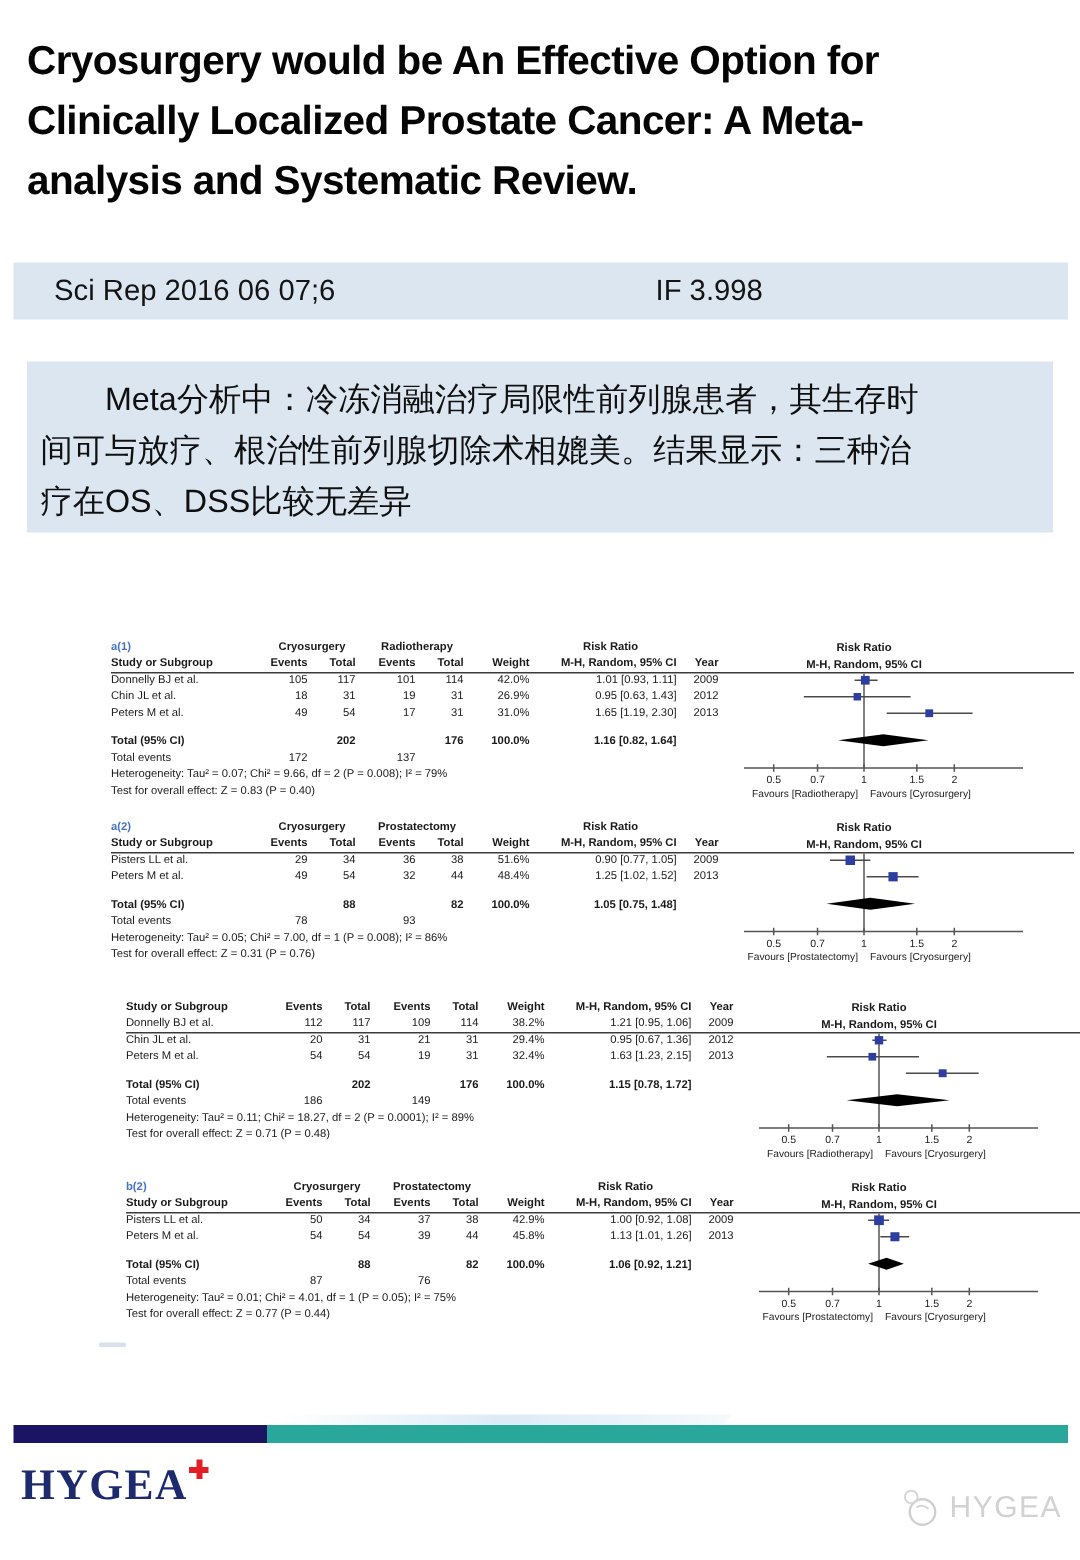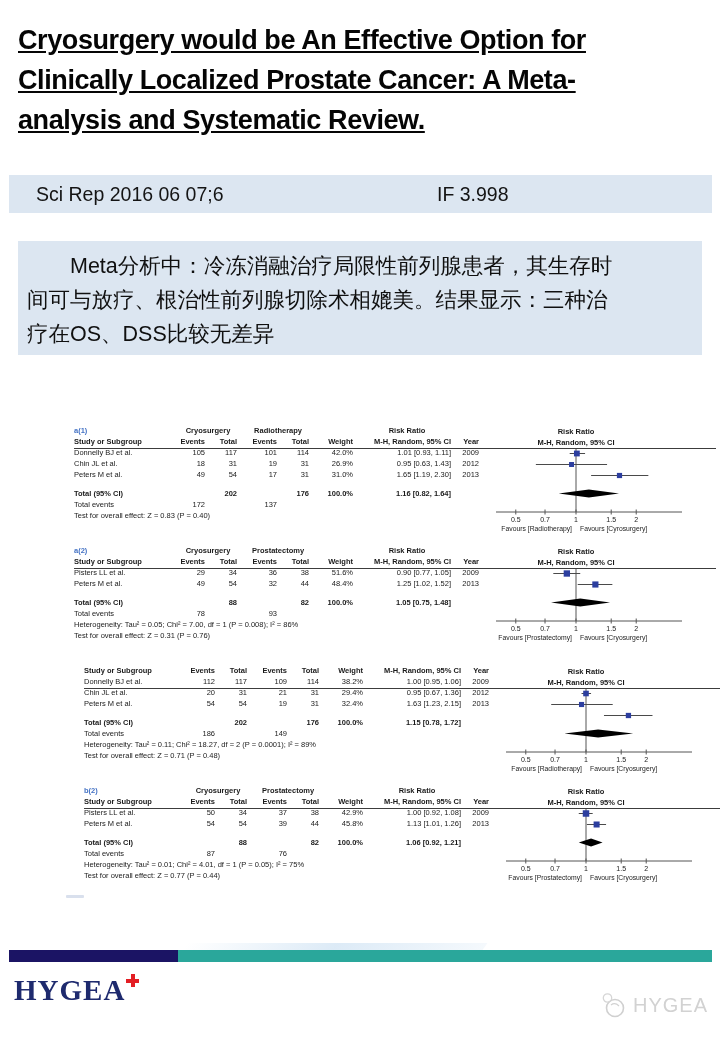--- a/index.html
+++ b/index.html
@@ -1,20 +1,20 @@
 <!DOCTYPE html>
 <html><head>
 <meta charset="utf-8">
 <style>
   html,body{margin:0;padding:0;background:#fff;}
   .page{position:relative;width:720px;height:1040px;background:#ffffff;overflow:hidden;
         font-family:"Liberation Sans",sans-serif;}
   
   .title{position:absolute;left:18px;top:20px;width:660px;font-weight:bold;
-         font-size:27px;line-height:40px;color:#050505;letter-spacing:-0.4px;text-decoration:underline;}
+         font-size:27px;line-height:40px;color:#050505;letter-spacing:-0.4px;}
   .title div{white-space:nowrap;}
   
   .jbar{position:absolute;left:9px;top:175px;width:703px;height:38px;background:#dce6f1;
         font-size:19.5px;color:#141414;line-height:38px;text-align:center;}
   .jbar .cit{position:absolute;left:27px;}
   .jbar .if{position:absolute;left:428px;}
   
   .sbar{position:absolute;left:18px;top:241px;width:684px;height:106px;background:#dce6f1;
         font-size:21.5px;color:#101010;padding-top:8px;}
   .sline{line-height:34px;padding-left:9px;white-space:nowrap;}
@@ -157,20 +157,23 @@
               <td class="">Total events</td>
               <td class="r">172</td>
               <td class="r"></td>
               <td class="r">137</td>
               <td class="r"></td>
               <td class="r"></td>
               <td class="r"></td>
               <td class="r"></td>
             </tr>
             <tr>
+              <td colspan="8">Heterogeneity: Tau² = 0.07; Chi² = 9.66, df = 2 (P = 0.008); I² = 79%</td>
+            </tr>
+            <tr>
               <td colspan="8">Test for overall effect: Z = 0.83 (P = 0.40)</td>
             </tr>
           </tbody>
         </table>
         <svg width="235" height="114">
           <text x="92" y="9" text-anchor="middle" class="sb">Risk Ratio</text>
           <text x="92" y="20" text-anchor="middle" class="sb">M-H, Random, 95% CI</text>
           <line x1="92" y1="24" x2="92" y2="87" stroke="#555" stroke-width="1"></line>
           <line x1="12" y1="87" x2="198" y2="87" stroke="#555" stroke-width="1"></line>
           <line x1="31.794000867203764" y1="84.5" x2="31.794000867203764" y2="89.5" stroke="#555"></line>
@@ -325,21 +328,21 @@
               <td class="r b">M-H, Random, 95% CI</td>
               <td class="r b">Year</td>
             </tr>
             <tr>
               <td class="">Donnelly BJ et al.</td>
               <td class="r">112</td>
               <td class="r">117</td>
               <td class="r">109</td>
               <td class="r">114</td>
               <td class="r">38.2%</td>
-              <td class="r">1.00 [0.95, 1.06]</td>
+              <td class="r">1.21 [0.95, 1.06]</td>
               <td class="r">2009</td>
             </tr>
             <tr>
               <td class="">Chin JL et al.</td>
               <td class="r">20</td>
               <td class="r">31</td>
               <td class="r">21</td>
               <td class="r">31</td>
               <td class="r">29.4%</td>
               <td class="r">0.95 [0.67, 1.36]</td>

